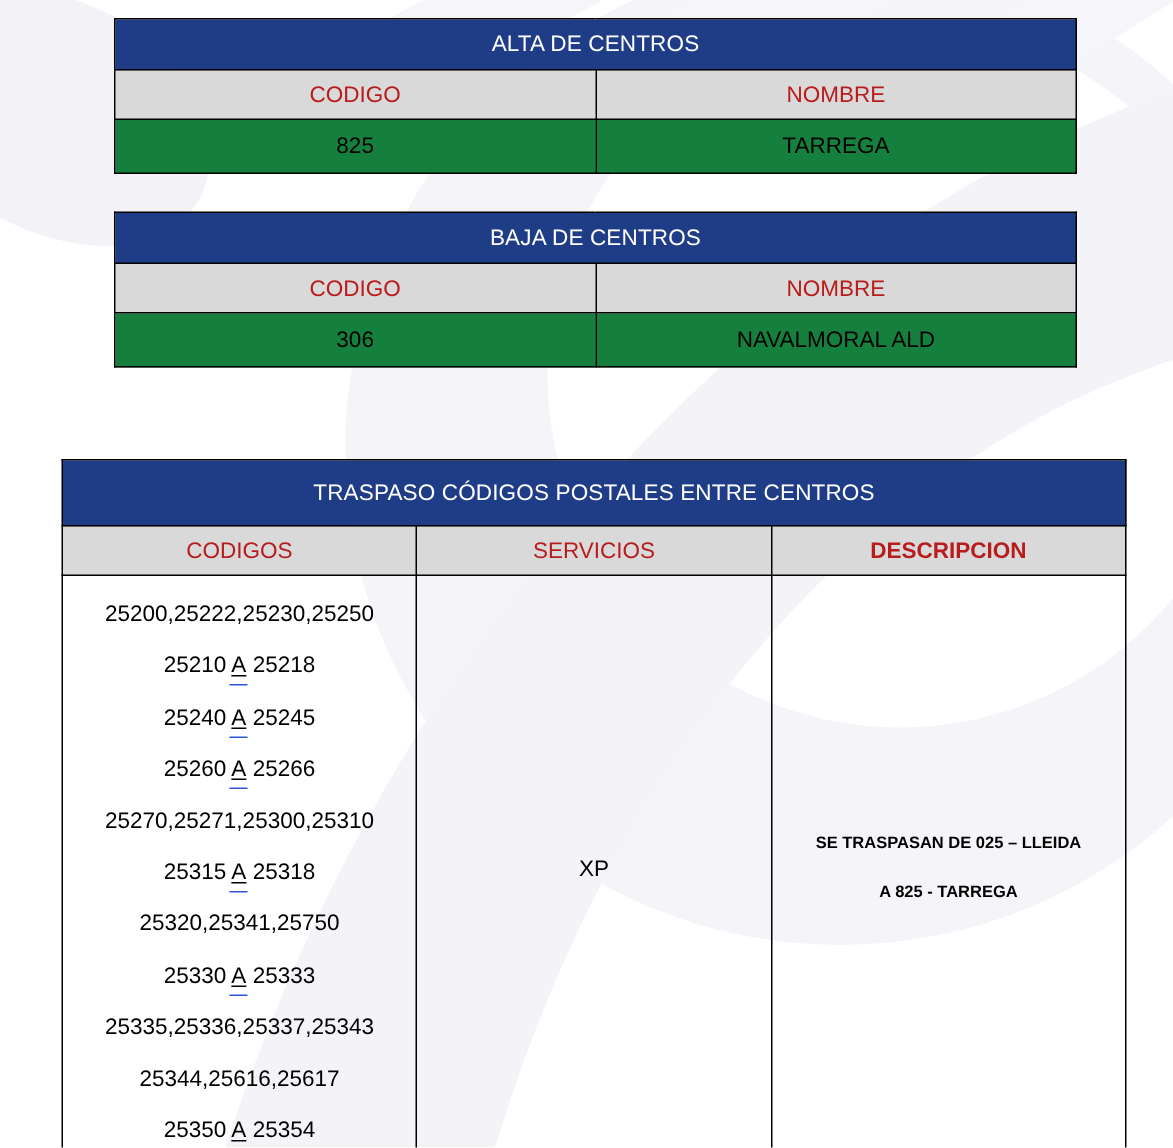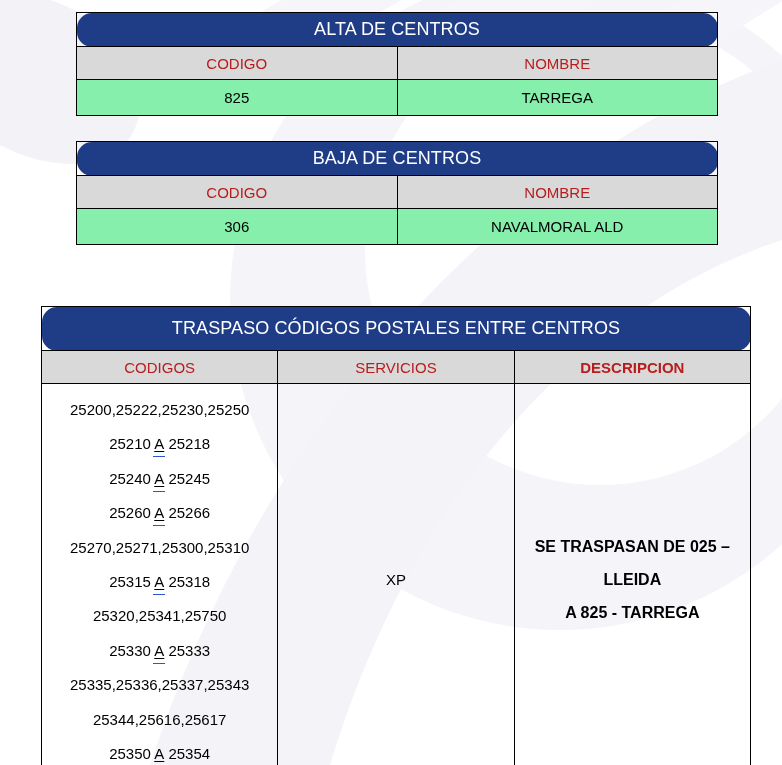--- a/index.html
+++ b/index.html
@@ -43,25 +43,24 @@
     padding: 0;
     vertical-align: middle;
     font-weight: normal;
   }
 
   
   .banner {
     background: #1f3c87;
     color: #ffffff;
     font-weight: bold;
-    font-size: 18px;
+    font-size: 15px;
     text-align: center;
     letter-spacing: 0.1px;
     border-color: #000000;
-    border-radius: 15px;
   }
 
   
   .colhead {
     background: #d9d9d9;
     color: #b91c1c;
     font-size: 15px;
     text-align: center;
   }
 
@@ -72,21 +71,21 @@
     text-align: center;
   }
 
   
   .tbl-small { width: 642px; }
   .tbl-small .r-banner { height: 34px; }
   .tbl-small .r-head   { height: 33px; }
   .tbl-small .r-data   { height: 36px; }
   .tbl-small .c-cod  { width: 104px; }
   .tbl-small .c-nom  { width: 538px; }
-  .tbl-small .r-data td { background: #86efac; margin-top: 40px; }
+  .tbl-small .r-data td { background: #15803d; margin-top: 40px; }
 
   #table-alta { left: 76px; top: 12px; }
   #table-baja { left: 76px; top: 141px; }
 
   
   #table-traspaso {
     left: 41px;
     top: 306px;
     width: 710px;
   }
@@ -133,21 +132,21 @@
     border-bottom: 1.5px solid #2a56d6;
   }
 
   .servicios-val {
     text-align: center;
     font-size: 15px;
   }
 
   .descripcion-val {
     text-align: center;
-    font-size: 16px;
+    font-size: 11px;
     line-height: 33px;
     padding: 0 10px;
   }
   .descripcion-val .ln { display: block; }
 </style>
 </head>
 <body>
 
 <svg id="watermark" width="782" height="765" viewBox="0 0 782 765" aria-hidden="true">
   <defs>

